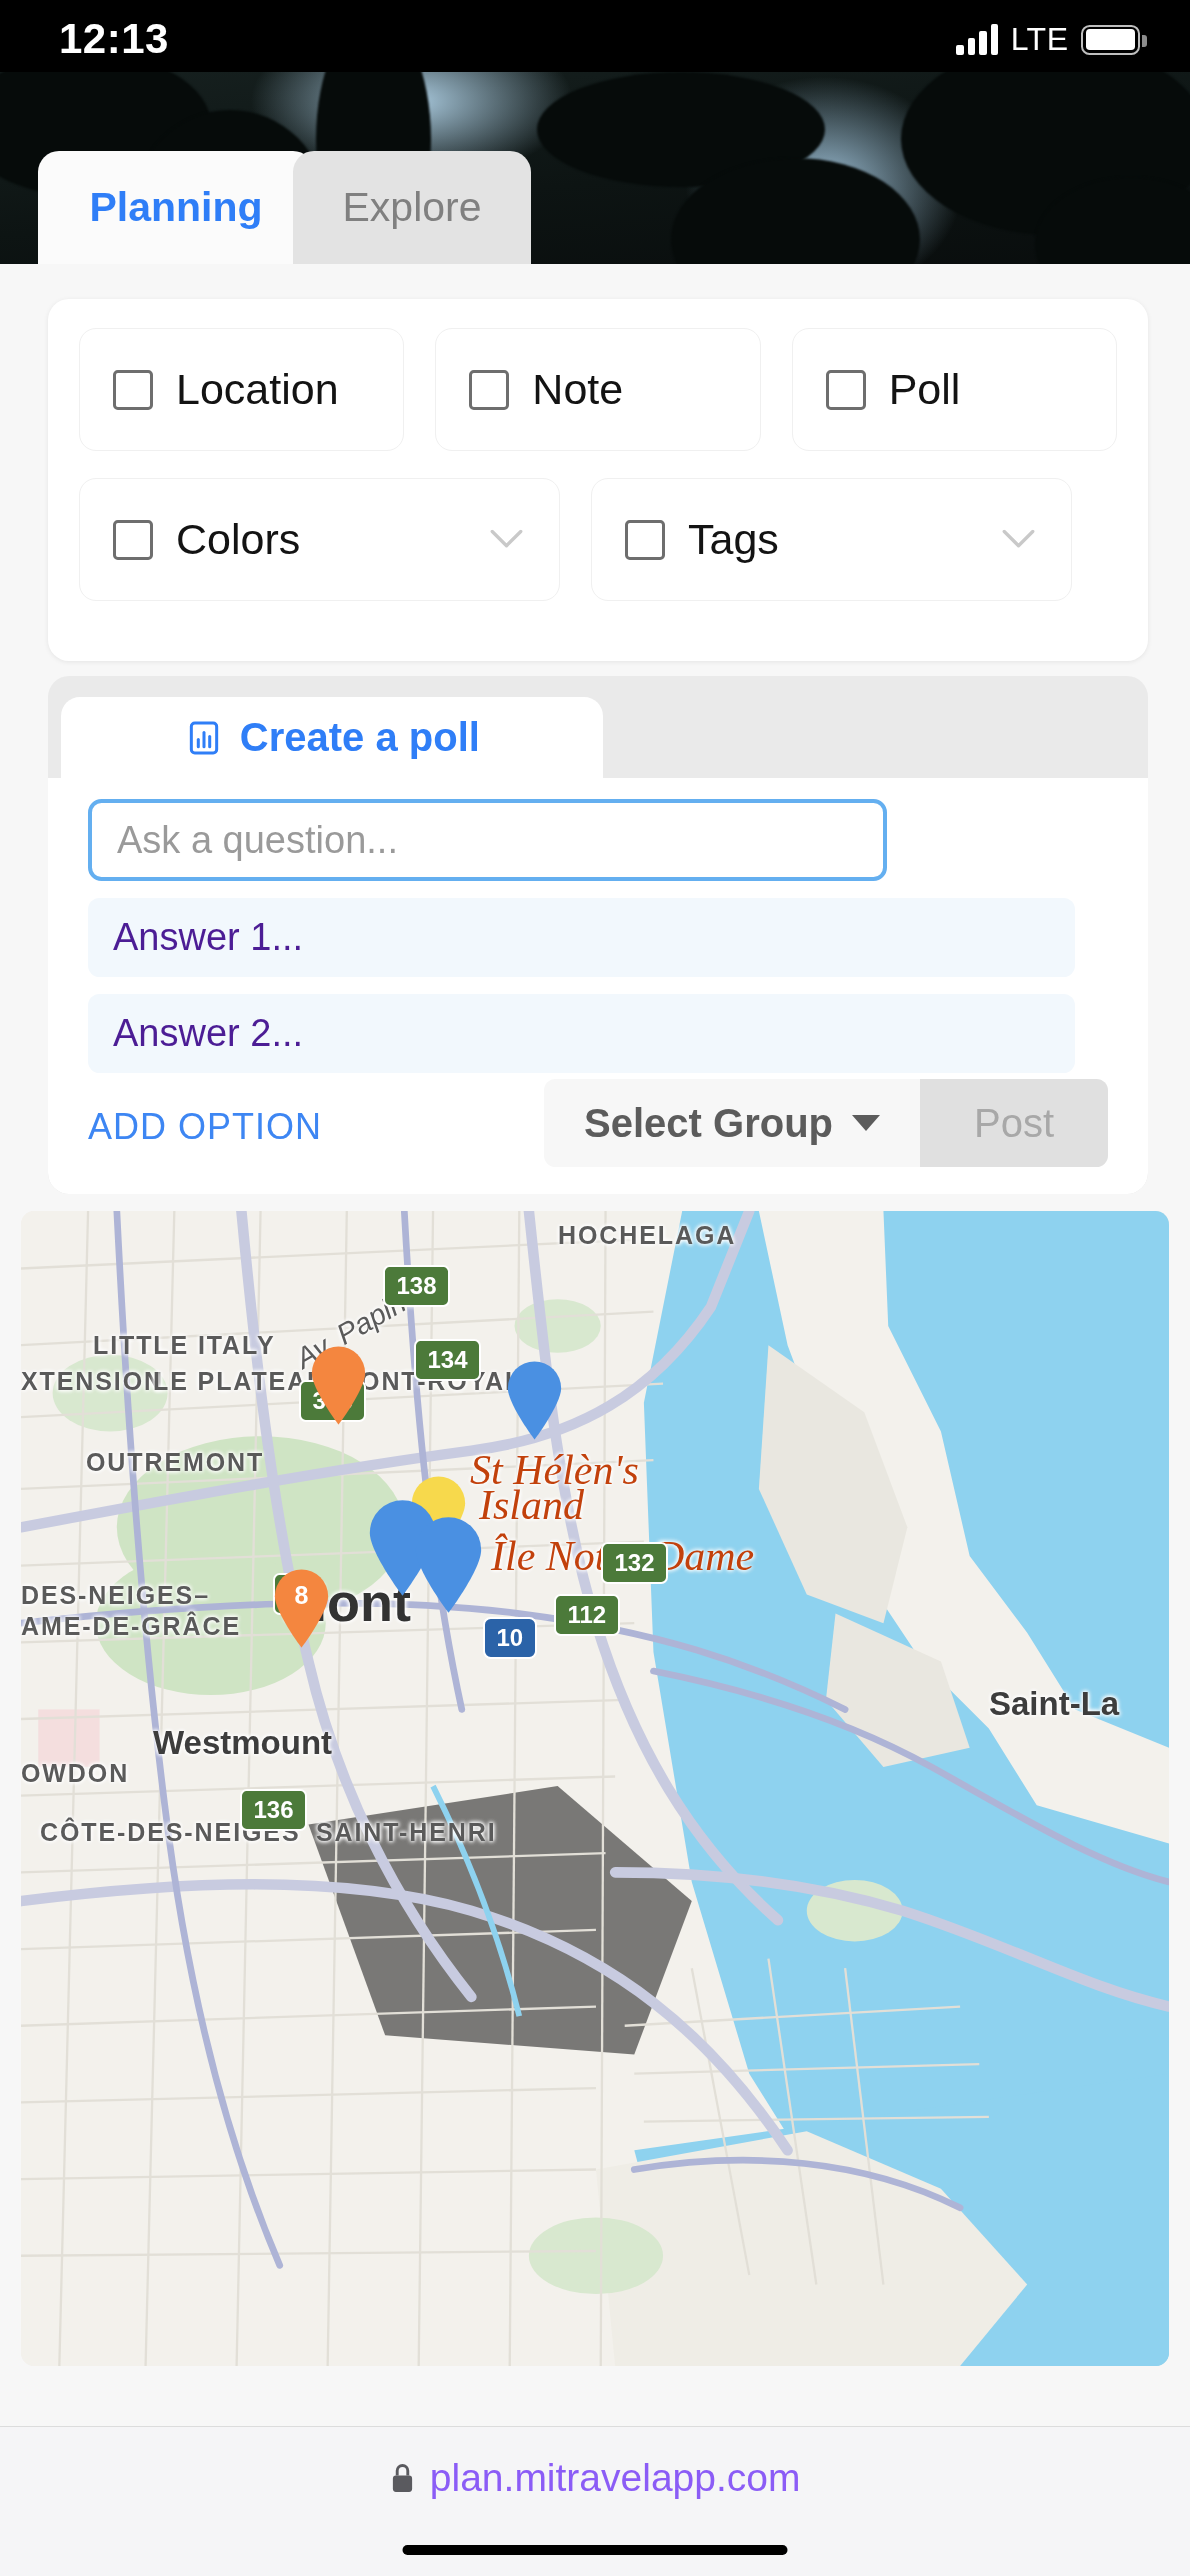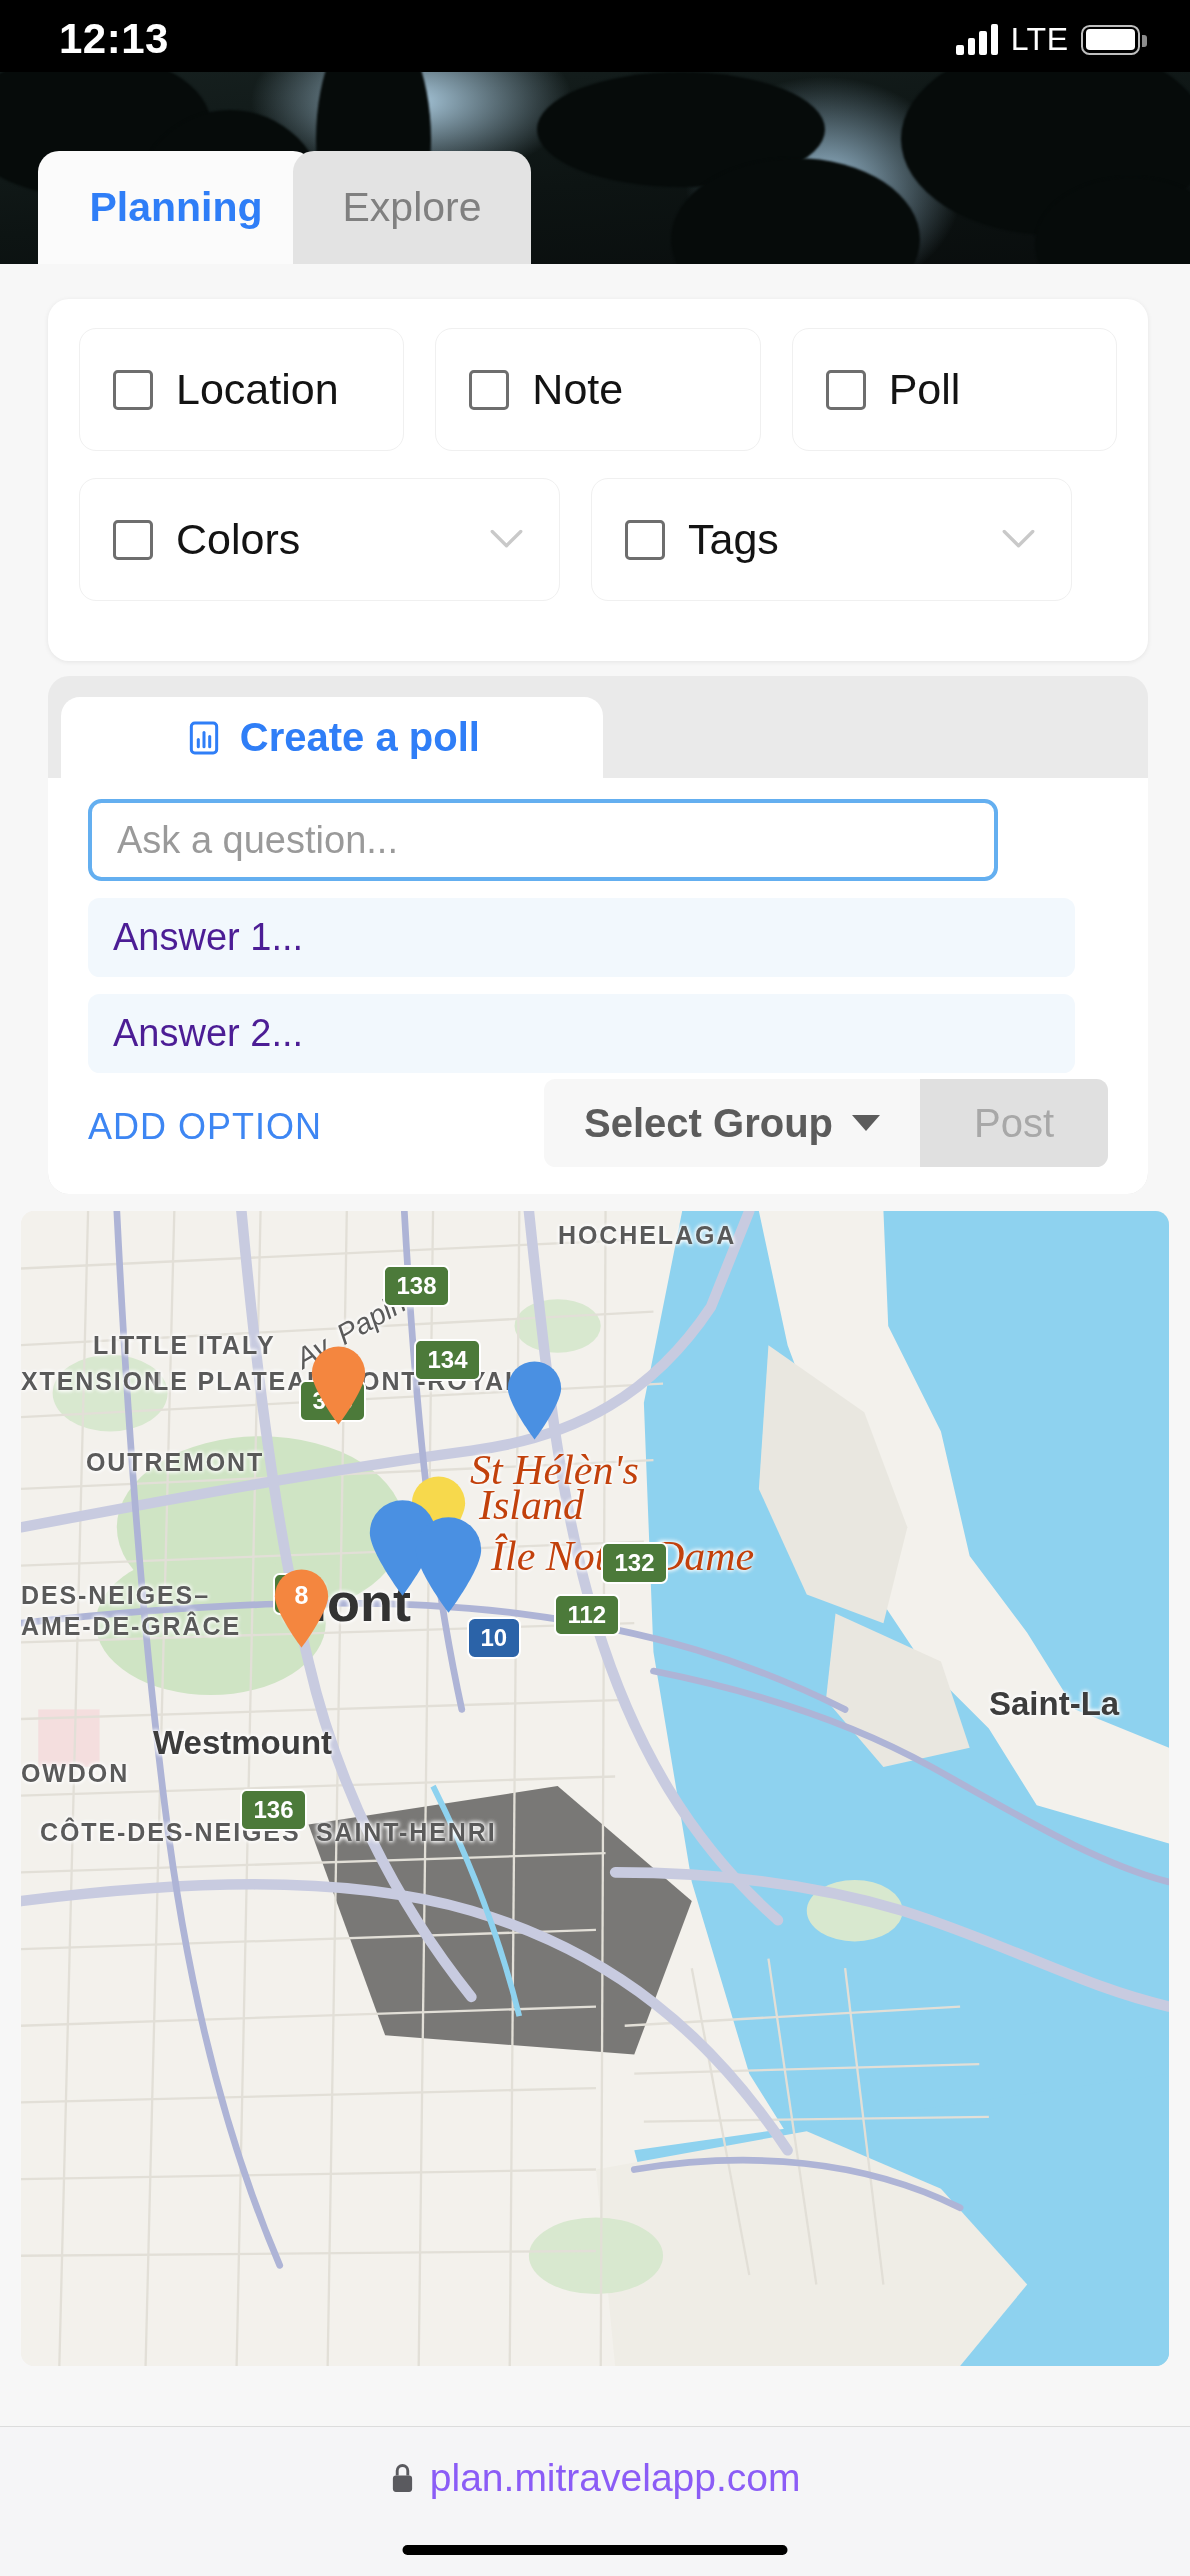--- a/index.html
+++ b/index.html
@@ -118,21 +118,21 @@
   }
   .ctab.sel { left: 13.4px; width: 542px; background: #fff; color: #2f7ef7; }
   .ctab.uns { left: 560px; width: 542px; background: #f4f4f4; color: #8a8a8a; }
   .ctab svg { width: 38px; height: 38px; flex: none; }
 
   .cbody {
     position: absolute; left: 0; top: 102px; width: 100%; height: 416px;
     background: #fff; border-radius: 0 0 21px 21px; padding: 21px 40px 0 40px;
   }
   .q-input {
-    width: 910px; height: 82px; border: 4.8px solid #64aff0; border-radius: 13.4px;
+    width: 799px; height: 82px; border: 4.8px solid #64aff0; border-radius: 13.4px;
     background: #fff; font-size: 38px; color: #9a9a9a;
     padding: 0 25px; display: flex; align-items: center;
   }
   .a-input {
     width: 987px; height: 79px; margin-top: 17px;
     background: #f2f8fd; border-radius: 11.5px; border: none;
     font-size: 38px; color: #4c1d95;
     padding: 0 25px; display: flex; align-items: center;
   }
   .addopt {
@@ -170,21 +170,21 @@
     text-shadow: 0 0 5.8px #fff, 0 0 5.8px #fff, 0 0 3.8px #fff;
   }
   .mlabel.big { font-size: 54px; color: #333; font-weight: 700; letter-spacing: 0; }
   .mlabel.mid { font-size: 33px; color: #3d3d3d; font-weight: 700; letter-spacing: 0; }
   .mlabel.italic { font-style: italic; font-weight: 400; font-size: 42px; color: #c2410c; letter-spacing: 0; font-family: Liberation Serif, serif; }
   .shield {
     position: absolute; background: #4c7a3a; color: #fff; font-size: 24px;
     font-weight: 700; border-radius: 6.7px; padding: 4.8px 11.5px;
     border: 2.9px solid #fff; white-space: nowrap;
   }
-  .shield.blue { background: #2b63a8; border-radius: 7.7px; }
+  .shield.blue { background: #2b63a8; border-radius: 7.7px; margin-left: 16px; }
   .pin {
     position: absolute; width: 59px; height: 81px; pointer-events: none;
   }
   .pin svg { width: 100%; height: 100%; display: block; }
   .pin .cnt {
     position: absolute; left: 0; top: 13.4px; width: 100%;
     text-align: center; color: #fff; font-size: 25px; font-weight: 700;
   }
 
   

